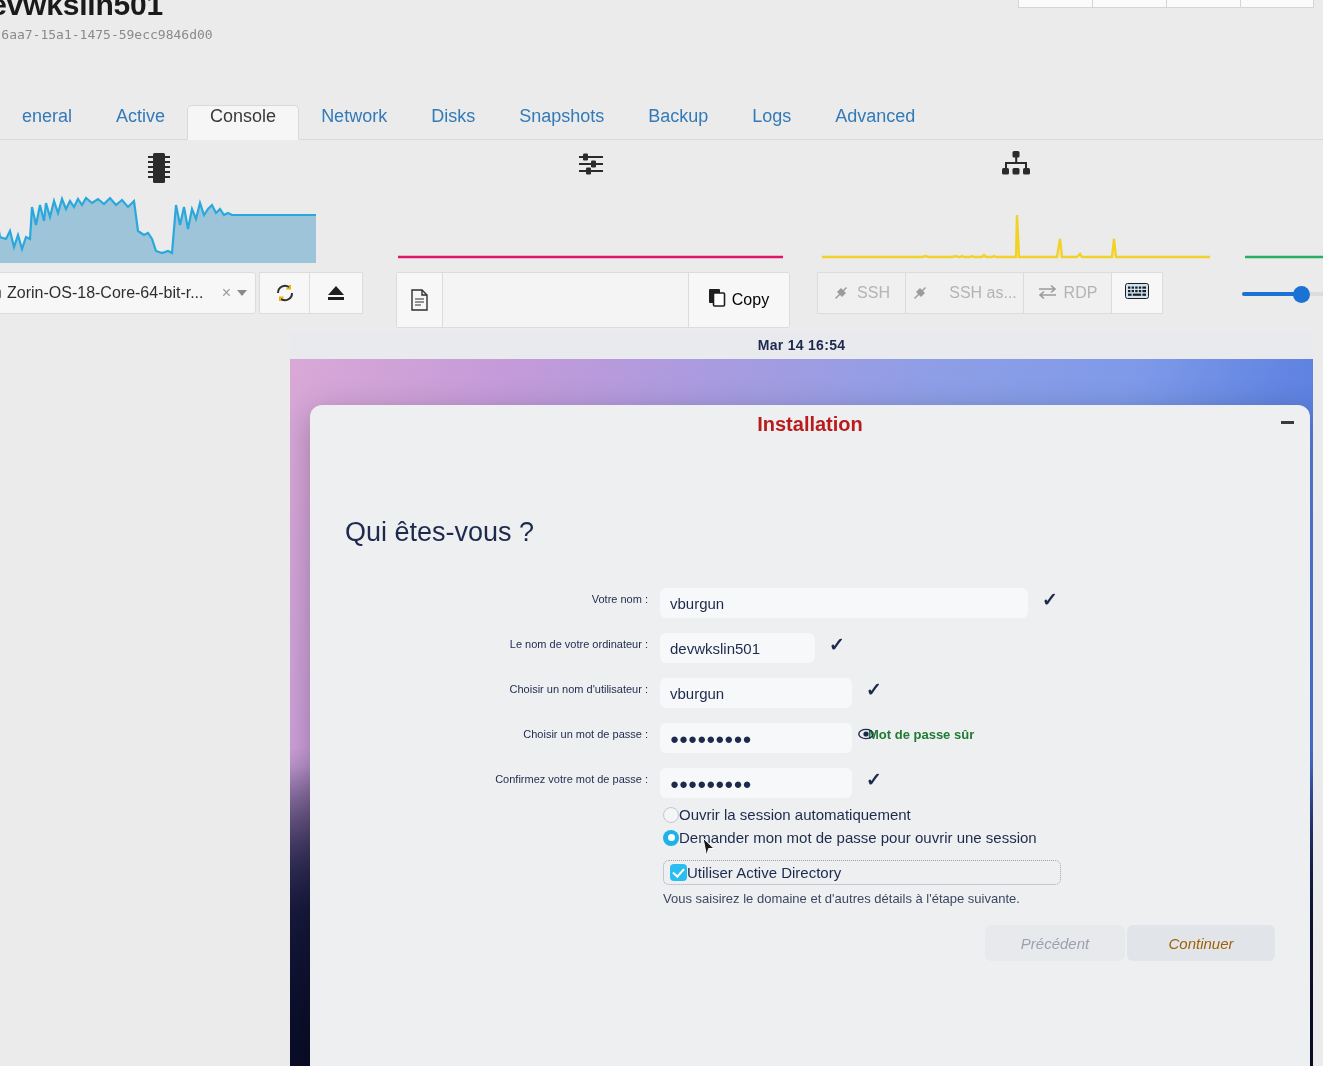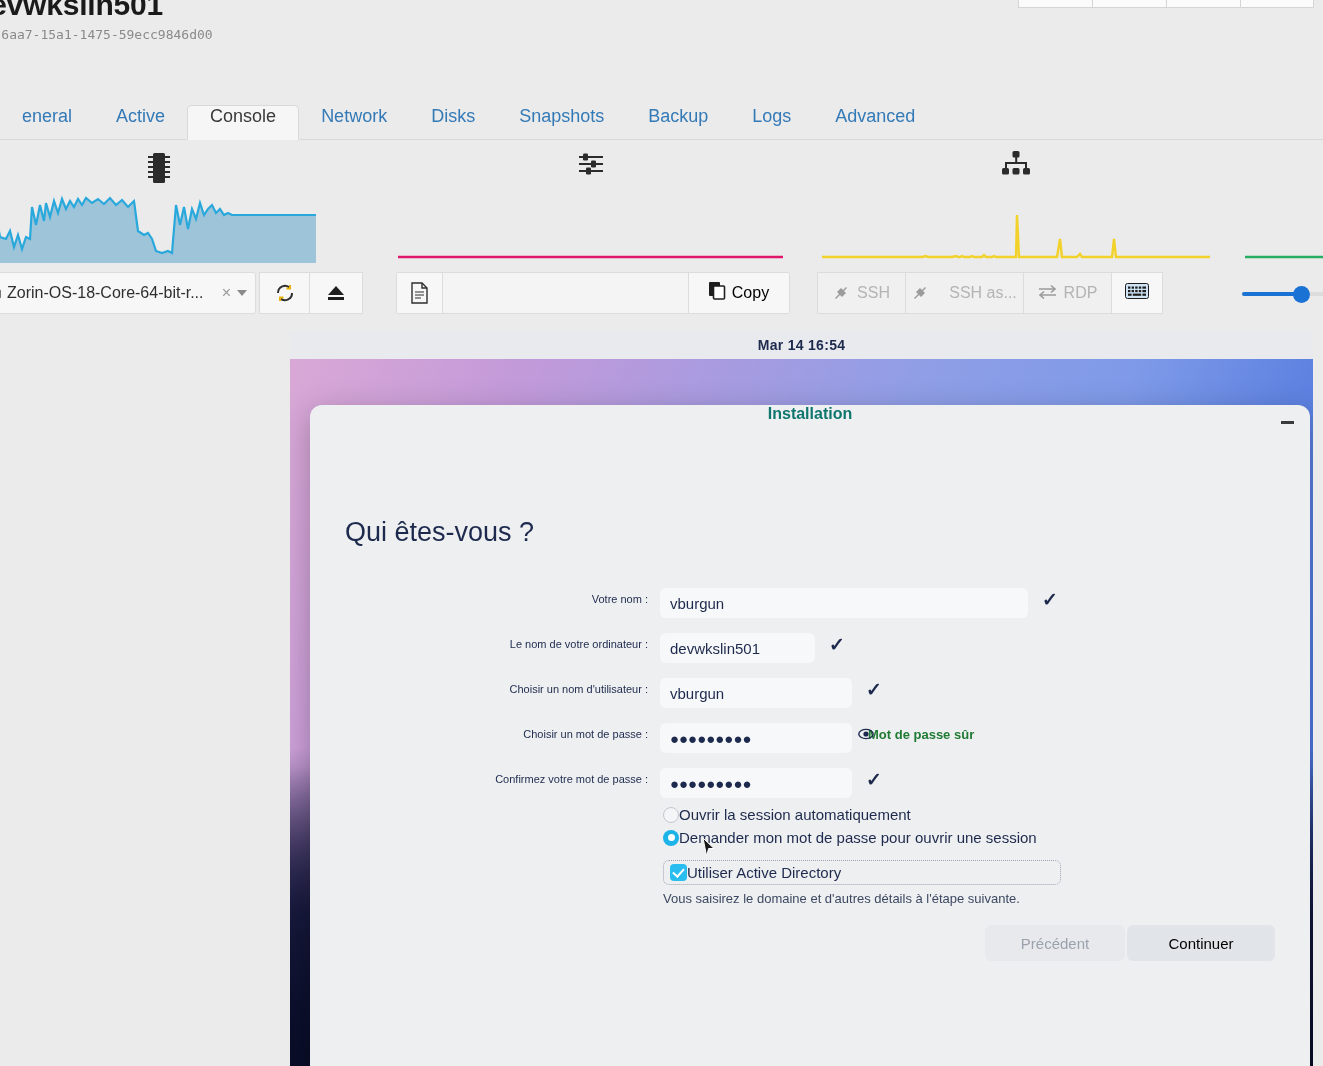--- a/index.html
+++ b/index.html
@@ -71,21 +71,21 @@
     position: absolute; left: -22px; top: 0; width: 278px; height: 42px;
     border: 1px solid #dcdcdc; background: #f7f7f7; border-radius: 3px;
     display: flex; align-items: center; padding: 0 8px; gap: 6px; font-size: 16px;
     color: #2f2f2f;
   }
   .iso-name { flex: 1; white-space: nowrap; overflow: hidden; }
   .x-btn { color: #9a9a9a; font-size: 16px; cursor: pointer; }
   .caret { width: 0; height: 0; border-left: 5px solid transparent; border-right: 5px solid transparent; border-top: 6px solid #8a8a8a; cursor: pointer; }
 
   .cmdbox {
-    position: absolute; left: 396px; top: 0; display: flex; height: 42px;
+    position: absolute; left: 396px; top: 0; display: flex; height: 56px;
     border: 1px solid #dcdcdc; border-radius: 2px; overflow: hidden; background: #fff;
   }
   .cmd-ico { width: 46px; background: #f7f7f7; border-right: 1px solid #dcdcdc;
              display: flex; align-items: center; justify-content: center; cursor: pointer; }
   .cmd-input { width: 245px; background: #f4f4f4; border: none; outline: none;
                font-family: "Liberation Sans", sans-serif; font-size: 15px; padding: 0 10px; }
   .cmd-copy { width: 101px; background: #f7f7f7; border-left: 1px solid #dcdcdc;
               display: flex; align-items: center; justify-content: center; gap: 6px;
               font-size: 16px; cursor: pointer; }
 
@@ -120,22 +120,22 @@
     background:
       linear-gradient(180deg, rgba(11,14,44,0) 0%, rgba(15,19,56,.55) 35%, #0a0d28 100%),
       radial-gradient(240px 90px at 88% 72%, rgba(200,90,50,.28), transparent 70%);
   }
 
   .dialog {
     position: absolute; left: 20px; top: 74px; width: 1000px; height: 700px;
     background: #eeeff1; border-radius: 12px 12px 0 0;
     box-shadow: 0 8px 30px rgba(0,0,0,.25);
   }
-  .dlg-head { height: 38px; display: flex; justify-content: center;
-              position: relative; font-size: 16px; font-weight: 700; color: #0f766e; }
+  .dlg-head { height: 38px; display: flex; align-items: center; justify-content: center;
+              position: relative; font-size: 20px; font-weight: 700; color: #b91c1c; }
   .dlg-min { position: absolute; right: 16px; top: 16px; width: 13px; height: 3px; background: #3a3a3a; cursor: pointer; }
   .dlg-title { position: absolute; left: 35px; top: 112px; font-size: 27px; color: #1d2a4d; }
 
   .form { position: absolute; left: 0; top: 175px; width: 100%; }
   .frow { display: flex; align-items: center; margin-bottom: 7px; }
   .flabel { width: 350px; text-align: right; padding-right: 12px; font-size: 11px; color: #1d2a4d; }
   .finput {
     height: 30px; background: #f7f8f9; border: none; border-radius: 6px;
     font-family: "Liberation Sans", sans-serif; font-size: 15px; color: #1d2a4d;
     padding: 0 10px; outline: none; margin-top: 8px;
@@ -156,23 +156,23 @@
   .radio.on::after { content: ""; position: absolute; left: 4.5px; top: 4.5px; width: 7px; height: 7px; border-radius: 50%; background: #fff; }
   .adrow { display: flex; align-items: center; gap: 0; margin-top: 14px; width: 398px;
            border: 1px dotted #9aa2b1; border-radius: 6px; padding: 3px 6px; font-size: 15px; color: #1d2a4d; cursor: pointer; }
   .cbox { width: 17px; height: 17px; border-radius: 4px; background: #29bdf0; position: relative; flex: none; }
   .cbox::after { content: ""; position: absolute; left: 5px; top: 2px; width: 5px; height: 9px;
                  border: solid #fff; border-width: 0 2.5px 2.5px 0; transform: rotate(42deg); }
   .adhint { font-size: 13px; color: #3c4861; margin-left: 353px; margin-top: 6px; }
 
   .dlg-btns { position: absolute; right: 35px; top: 520px; display: flex; gap: 2px; }
   .dbtn { height: 36px; border-radius: 6px; display: flex; align-items: center; justify-content: center;
-          font-size: 15px; cursor: pointer; }
+          font-size: 15px; cursor: pointer; font-style: italic; }
   .dbtn.prev { width: 140px; background: #e7e9ec; color: #9ba2ae; }
-  .dbtn.next { width: 148px; background: #e1e4e9; color: #000000; }
+  .dbtn.next { width: 148px; background: #e1e4e9; color: #a16207; }
 
   .cursor { position: absolute; left: 392px; top: 432px; width: 14px; height: 21px; }
 </style>
 </head>
 <body>
 
 <div class="page">
 
   <div class="topbuttons">
     <div></div>

